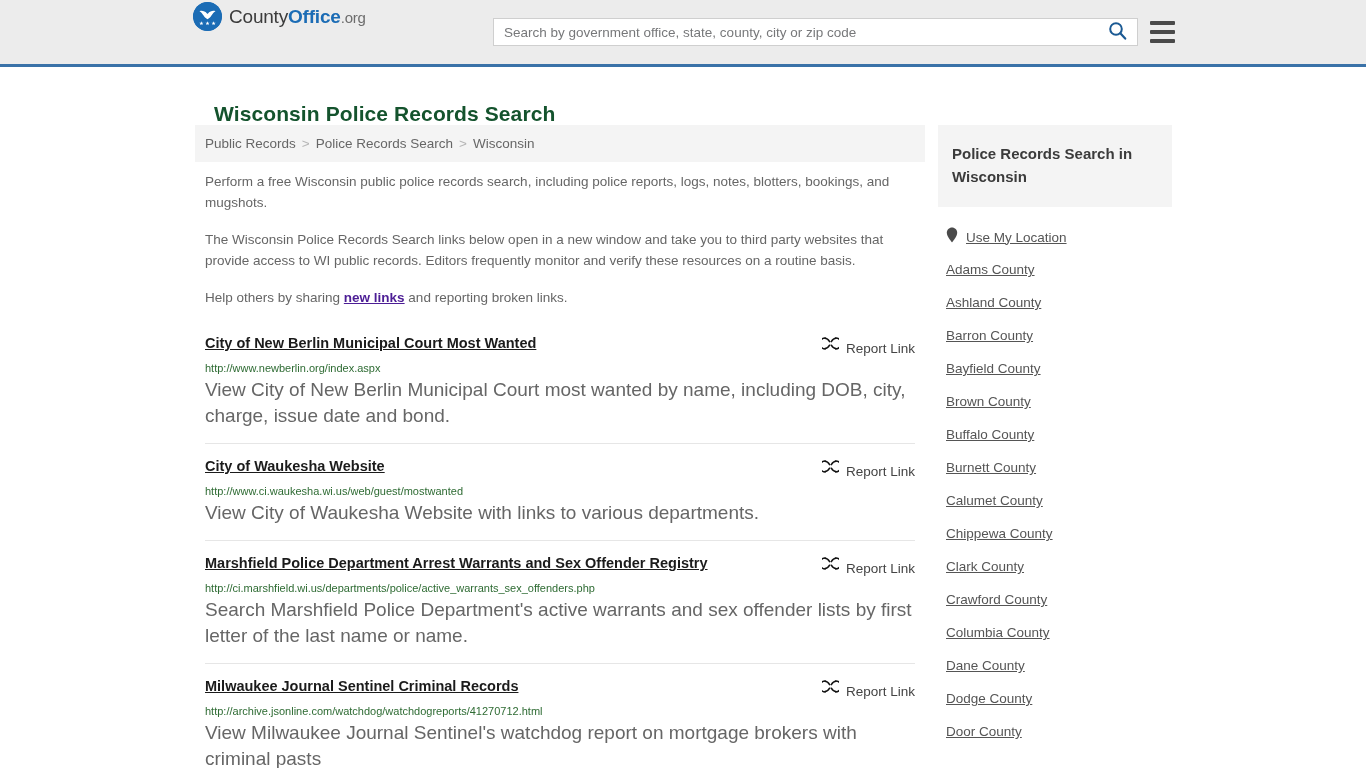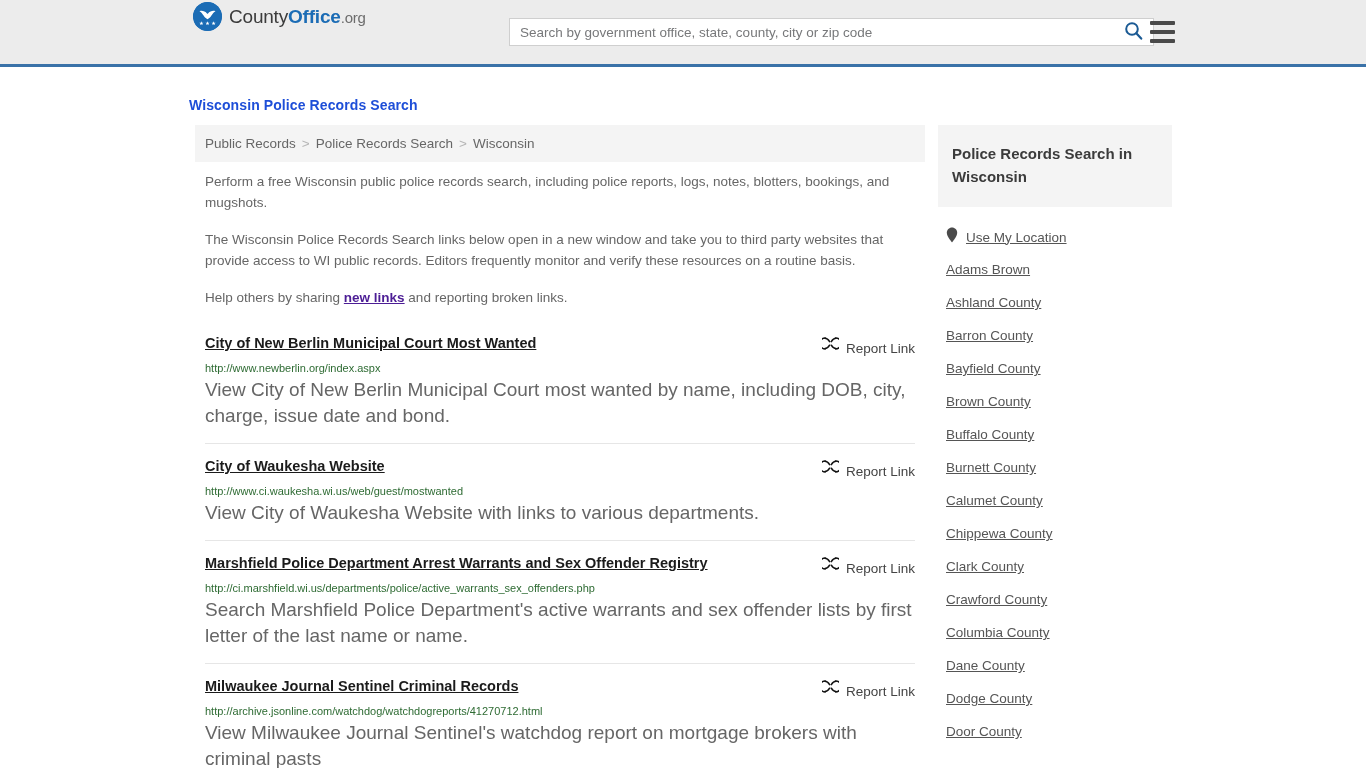--- a/index.html
+++ b/index.html
@@ -43,21 +43,21 @@
     font-size: 19px;
     letter-spacing: -0.2px;
     white-space: nowrap;
   }
   .logo-text .t-county { color: #3b3b3b; font-weight: 400; }
   .logo-text .t-office { color: #1b6cb5; font-weight: 700; }
   .logo-text .t-org { color: #6d6d6d; font-size: 15px; }
 
   .search-wrap {
     position: absolute;
-    left: 509px;
+    left: 493px;
     top: 18px;
     width: 645px;
     height: 28px;
     background: #ffffff;
     border: 1px solid #cfcfcf;
     display: flex;
     align-items: center;
   }
   .search-input {
     flex: 1 1 auto;
@@ -98,25 +98,25 @@
     border-radius: 1px;
   }
 
   
   .page {
     position: relative;
     width: 1366px;
   }
   .page-title {
     position: absolute;
-    left: 189px;
+    left: 214px;
     top: 21px;
-    font-size: 14px;
+    font-size: 21px;
     font-weight: 700;
-    color: #1d4ed8;
+    color: #14532d;
     letter-spacing: 0.1px;
   }
   .content-col {
     position: absolute;
     left: 195px;
     top: 58px;
     width: 730px;
   }
   .side-col {
     position: absolute;
@@ -410,21 +410,21 @@
 
       <div class="side-loc">
         <span>
           <svg width="12" height="16" viewBox="0 0 12 16" aria-hidden="true">
             <path d="M6 0.6 C3.1 0.6 0.8 2.9 0.8 5.8 C0.8 9.7 6 15.4 6 15.4 C6 15.4 11.2 9.7 11.2 5.8 C11.2 2.9 8.9 0.6 6 0.6 Z" fill="#4a4a4a"></path>
           </svg>
         </span>
         <span class="loc-text">Use My Location</span>
       </div>
 
-      <a class="county-item">Adams Brown</a>
+      <a class="county-item">Adams County</a>
       <a class="county-item">Ashland County</a>
       <a class="county-item">Barron County</a>
       <a class="county-item">Bayfield County</a>
       <a class="county-item">Brown County</a>
       <a class="county-item">Buffalo County</a>
       <a class="county-item">Burnett County</a>
       <a class="county-item">Calumet County</a>
       <a class="county-item">Chippewa County</a>
       <a class="county-item">Clark County</a>
       <a class="county-item">Crawford County</a>

